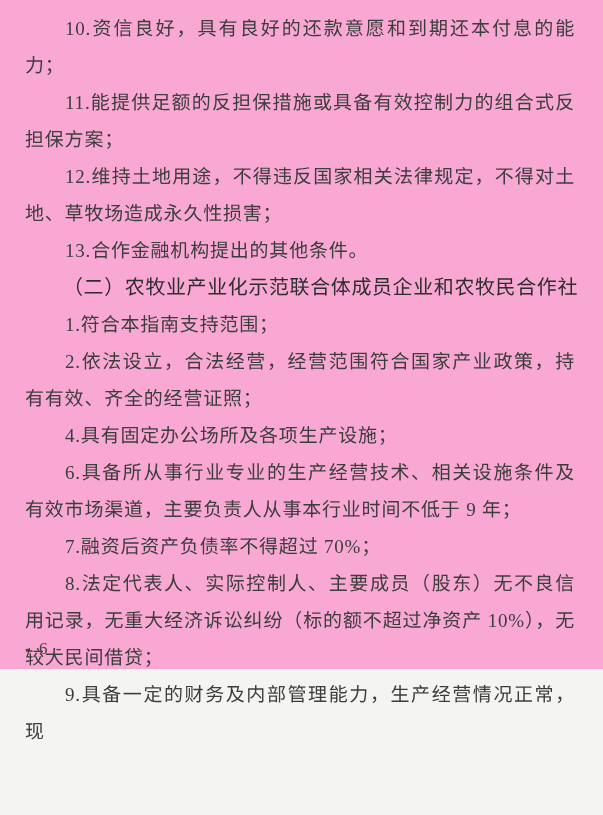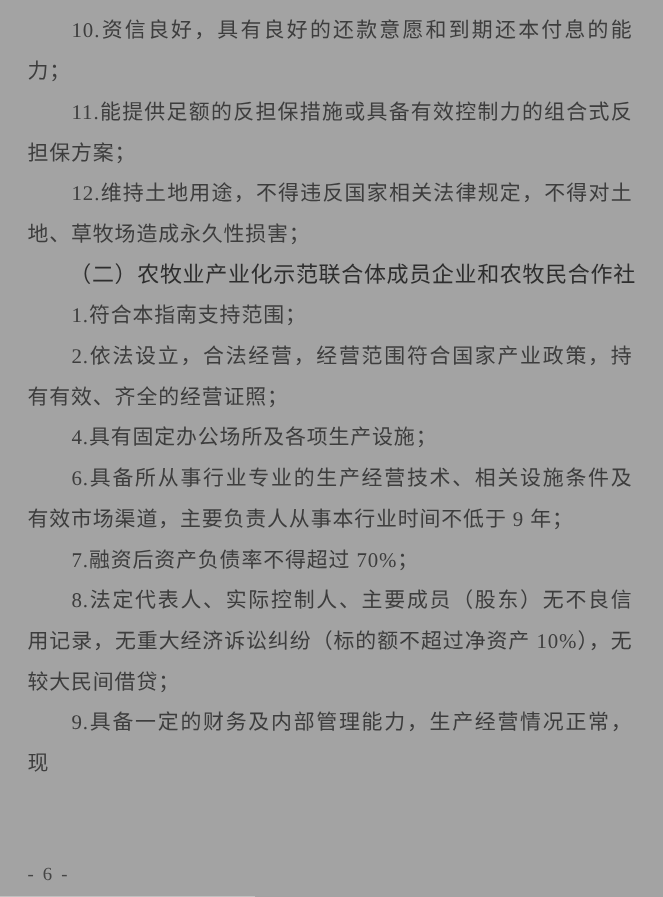--- a/index.html
+++ b/index.html
@@ -9,22 +9,22 @@
   body {
     width: 603px;
     height: 815px;
     background: #f4f4f2;
     font-family: "Liberation Serif", "DejaVu Serif", serif;
     overflow: hidden;
   }
   .page {
     position: relative;
     width: 603px;
-    height: 815px;
-    background: #a3a3a3;
+    height: 669px;
+    background: #f9a8d4;
     box-sizing: border-box;
     padding: 10px 28px 0 25px;
     color: #3d3d3d;
   }
   .para {
     margin: 0;
     font-size: 19px;
     line-height: 37px;
     letter-spacing: 0.8px;
     text-align: justify;
@@ -50,20 +50,21 @@
     color: #454545;
   }
 </style>
 </head>
 <body>
 
 <div class="page">
   <p class="para">10.资信良好，具有良好的还款意愿和到期还本付息的能力；</p>
   <p class="para">11.能提供足额的反担保措施或具备有效控制力的组合式反担保方案；</p>
   <p class="para">12.维持土地用途，不得违反国家相关法律规定，不得对土地、草牧场造成永久性损害；</p>
+  <p class="para">13.合作金融机构提出的其他条件。</p>
   <p class="heading">（二）农牧业产业化示范联合体成员企业和农牧民合作社</p>
   <p class="para">1.符合本指南支持范围；</p>
   <p class="para">2.依法设立，合法经营，经营范围符合国家产业政策，持有有效、齐全的经营证照；</p>
   <p class="para">4.具有固定办公场所及各项生产设施；</p>
   <p class="para">6.具备所从事行业专业的生产经营技术、相关设施条件及有效市场渠道，主要负责人从事本行业时间不低于 9 年；</p>
   <p class="para">7.融资后资产负债率不得超过 70%；</p>
   <p class="para">8.法定代表人、实际控制人、主要成员（股东）无不良信用记录，无重大经济诉讼纠纷（标的额不超过净资产 10%），无较大民间借贷；</p>
   <p class="para">9.具备一定的财务及内部管理能力，生产经营情况正常，现</p>
   <div class="page-number">- 6 -</div>
 </div>

